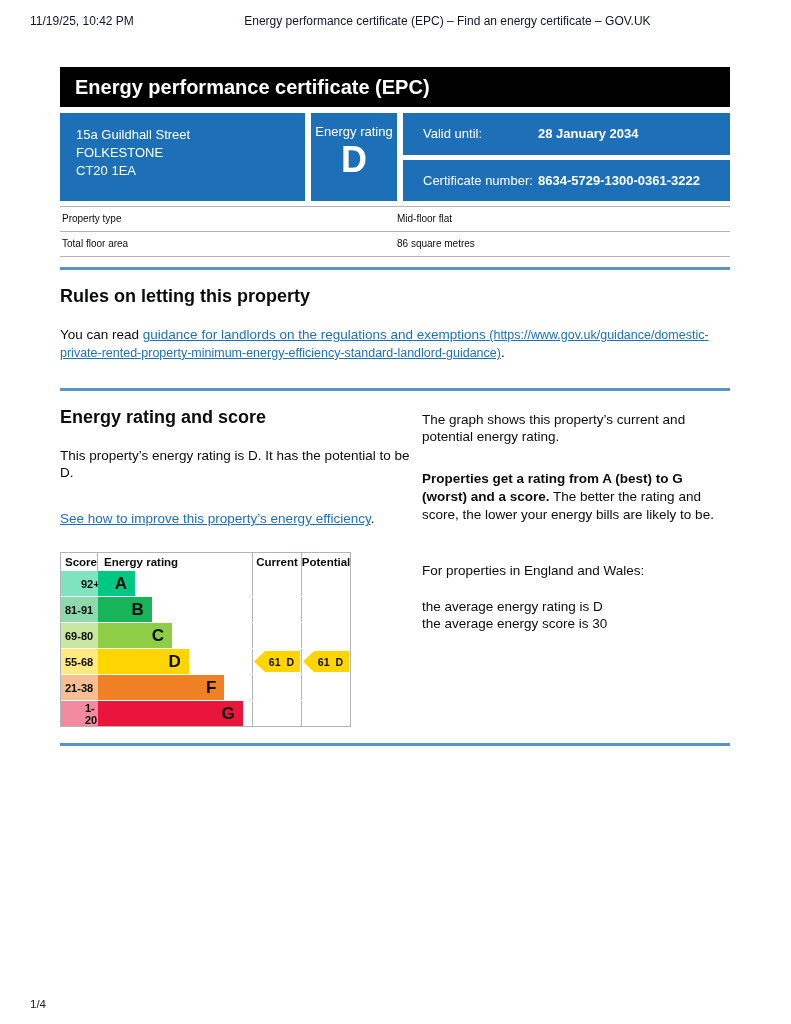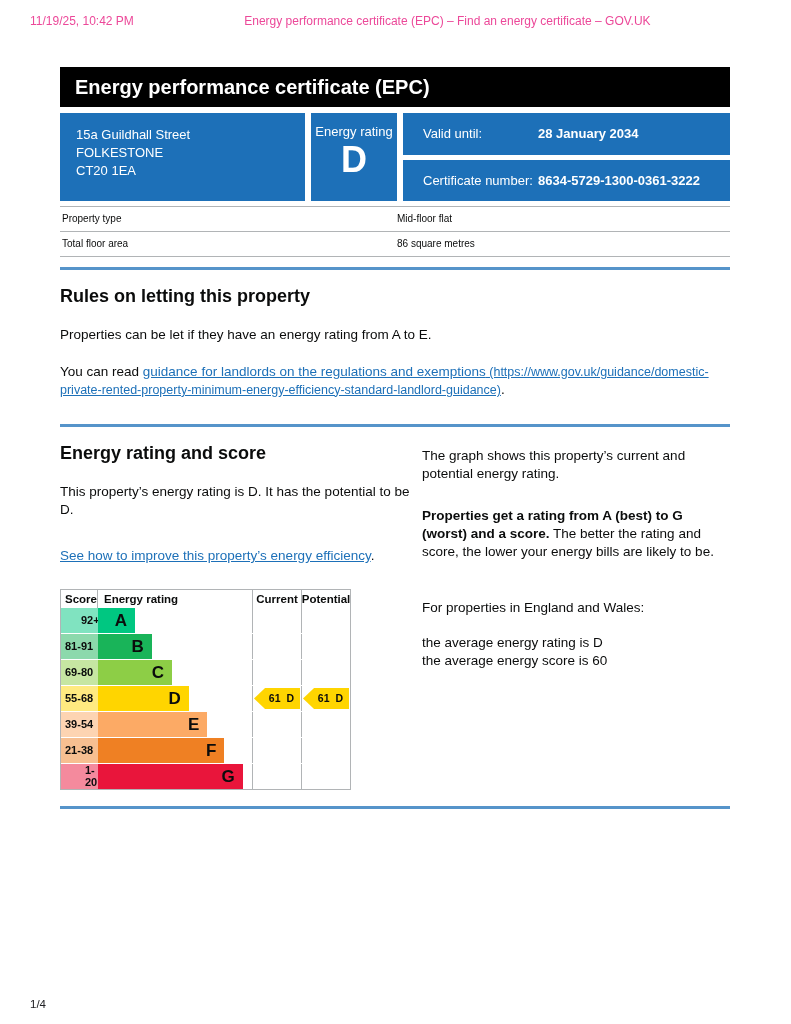--- a/index.html
+++ b/index.html
@@ -7,21 +7,21 @@
   body {
     width: 791px; height: 1024px;
     position: relative;
     font-family: "Liberation Sans", sans-serif;
     color: #0b0c0c;
     overflow: hidden;
   }
   .print-header {
     display: flex; align-items: center;
     padding: 14px 30px 0 30px;
-    font-size: 12px; color: #ec4899;
+    font-size: 12px; color: #0f172a;
   }
   .print-header .ph-date { white-space: nowrap; }
   .print-header .ph-title { flex: 1; text-align: center; }
 
   .content { margin: 0 61px 0 60px; }
 
   .banner {
     margin-top: 39px;
     height: 40px; background: #000000; color: #ffffff;
     display: flex; align-items: center; padding-left: 15px;
@@ -138,21 +138,20 @@
     </div>
     <div class="pt-row">
       <div class="pt-label">Total floor area</div>
       <div class="pt-value">86 square metres</div>
     </div>
   </div>
 
   <hr class="section-divider divider-1">
 
   <h2>Rules on letting this property</h2>
-  <p class="para">Properties can be let if they have an energy rating from A to E.</p>
   <p class="para"><span>You can read </span><a class="inline-link"><span>guidance for landlords on the regulations and exemptions</span><span class="link-url"> (https://www.gov.uk/guidance/domestic-private-rented-property-minimum-energy-efficiency-standard-landlord-guidance)</span></a><span>.</span></p>
 
   <hr class="section-divider divider-2">
 
   <div class="two-col">
     <div class="col-left">
       <h2>Energy rating and score</h2>
       <p class="para">This property’s energy rating is D. It has the potential to be D.</p>
       <p class="para improve-link-para"><a class="inline-link">See how to improve this property’s energy efficiency</a><span>.</span></p>
 
@@ -208,30 +207,20 @@
                 </div>
               </div>
               <div class="pointer-cell">
                 <div class="rating-arrow" style="background: rgb(255, 213, 0);">
                   <span class="arrow-score">61</span>
                   <span class="arrow-letter">D</span>
                 </div>
               </div>
             </div>
             <div class="band-row">
-              <div class="score-cell" style="background: rgb(253, 212, 178);">39-54</div>
-              <div class="bar-area">
-                <div class="band-bar" style="width: 71%; background: rgb(252, 170, 101);">
-                  <span class="band-letter">E</span>
-                </div>
-              </div>
-              <div class="pointer-cell"></div>
-              <div class="pointer-cell"></div>
-            </div>
-            <div class="band-row">
               <div class="score-cell" style="background: rgb(247, 191, 145);">21-38</div>
               <div class="bar-area">
                 <div class="band-bar" style="width: 82%; background: rgb(239, 128, 35);">
                   <span class="band-letter">F</span>
                 </div>
               </div>
               <div class="pointer-cell"></div>
               <div class="pointer-cell"></div>
             </div>
             <div class="band-row">
@@ -246,21 +235,21 @@
             </div>
           </div>
       </div>
     </div>
 
     <div class="col-right">
       <p class="para">The graph shows this property’s current and potential energy rating.</p>
       <p class="para gap-lg"><strong>Properties get a rating from A (best) to G (worst) and a score.</strong><span> The better the rating and score, the lower your energy bills are likely to be.</span></p>
       <p class="para gap-xl">For properties in England and Wales:</p>
       <p class="para gap-md">the average energy rating is D</p>
-      <p class="para tight">the average energy score is 60</p>
+      <p class="para tight">the average energy score is 30</p>
     </div>
   </div>
 
   <hr class="section-divider divider-3">
 
 </div>
 
 <div class="print-footer">
   <span>1/4</span>
 </div>

